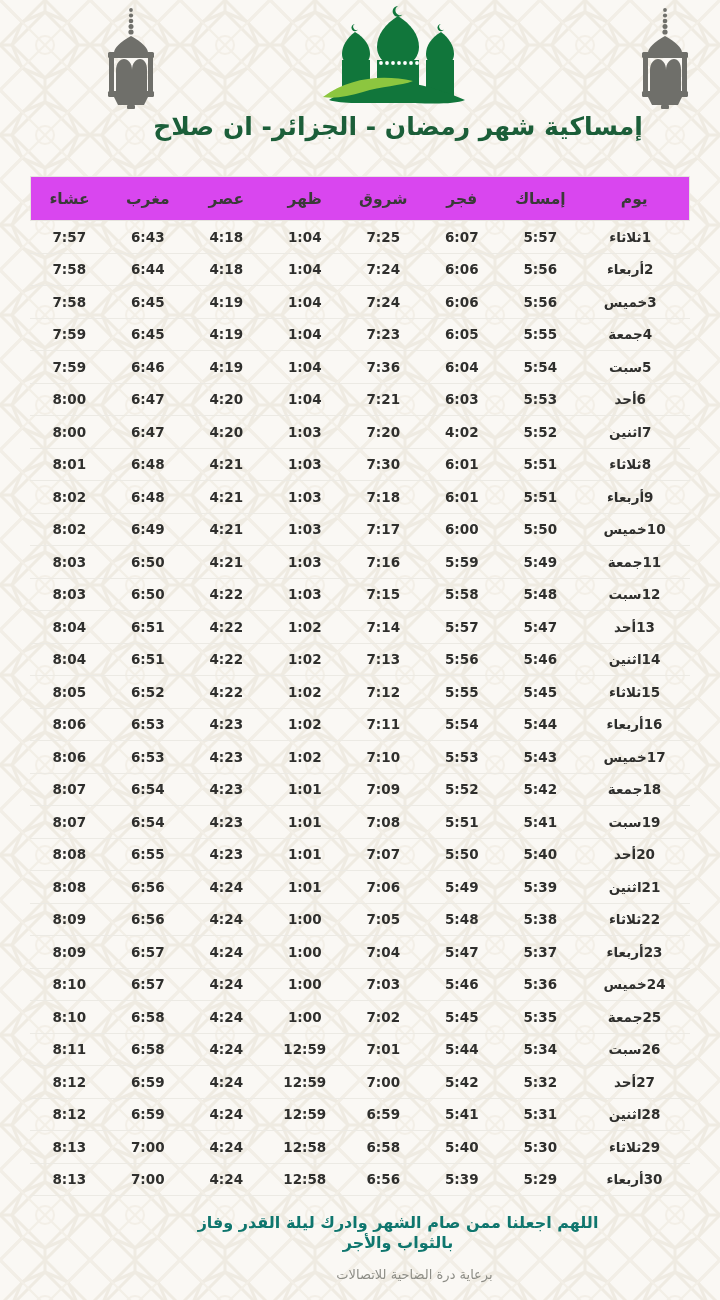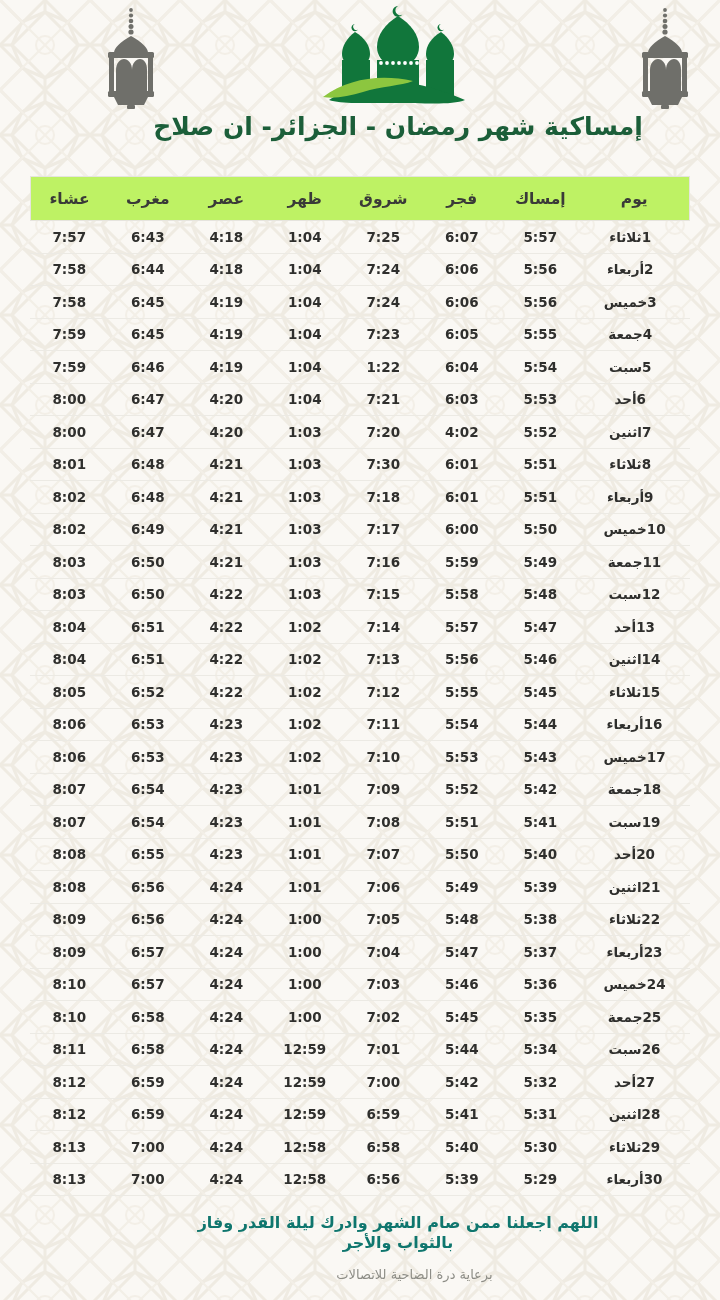--- a/index.html
+++ b/index.html
@@ -77,21 +77,21 @@
     margin-left: 30px;
     margin-right: 30px;
   }
   table.timetable {
     width: 660px;
     border-collapse: collapse;
     direction: rtl;
     table-layout: fixed;
   }
   table.timetable thead th {
-    background: #bef264;
+    background: #d946ef;
     border: 1px solid #e6e4de;
     font-size: 15.5px;
     font-weight: bold;
     color: #3a3a38;
     height: 44px;
     padding: 0;
     text-align: center;
     vertical-align: middle;
   }
   table.timetable thead th:not(:first-child) { border-right: none; }
@@ -319,21 +319,21 @@
             <td>7:23</td>
             <td>1:04</td>
             <td>4:19</td>
             <td>6:45</td>
             <td>7:59</td>
           </tr>
           <tr>
             <td class="daycell"><span class="daynum">5</span><span class="dayname">سبت</span></td>
             <td>5:54</td>
             <td>6:04</td>
-            <td>1:22</td>
+            <td>7:36</td>
             <td>1:04</td>
             <td>4:19</td>
             <td>6:46</td>
             <td>7:59</td>
           </tr>
           <tr>
             <td class="daycell"><span class="daynum">6</span><span class="dayname">أحد</span></td>
             <td>5:53</td>
             <td>6:03</td>
             <td>7:21</td>

